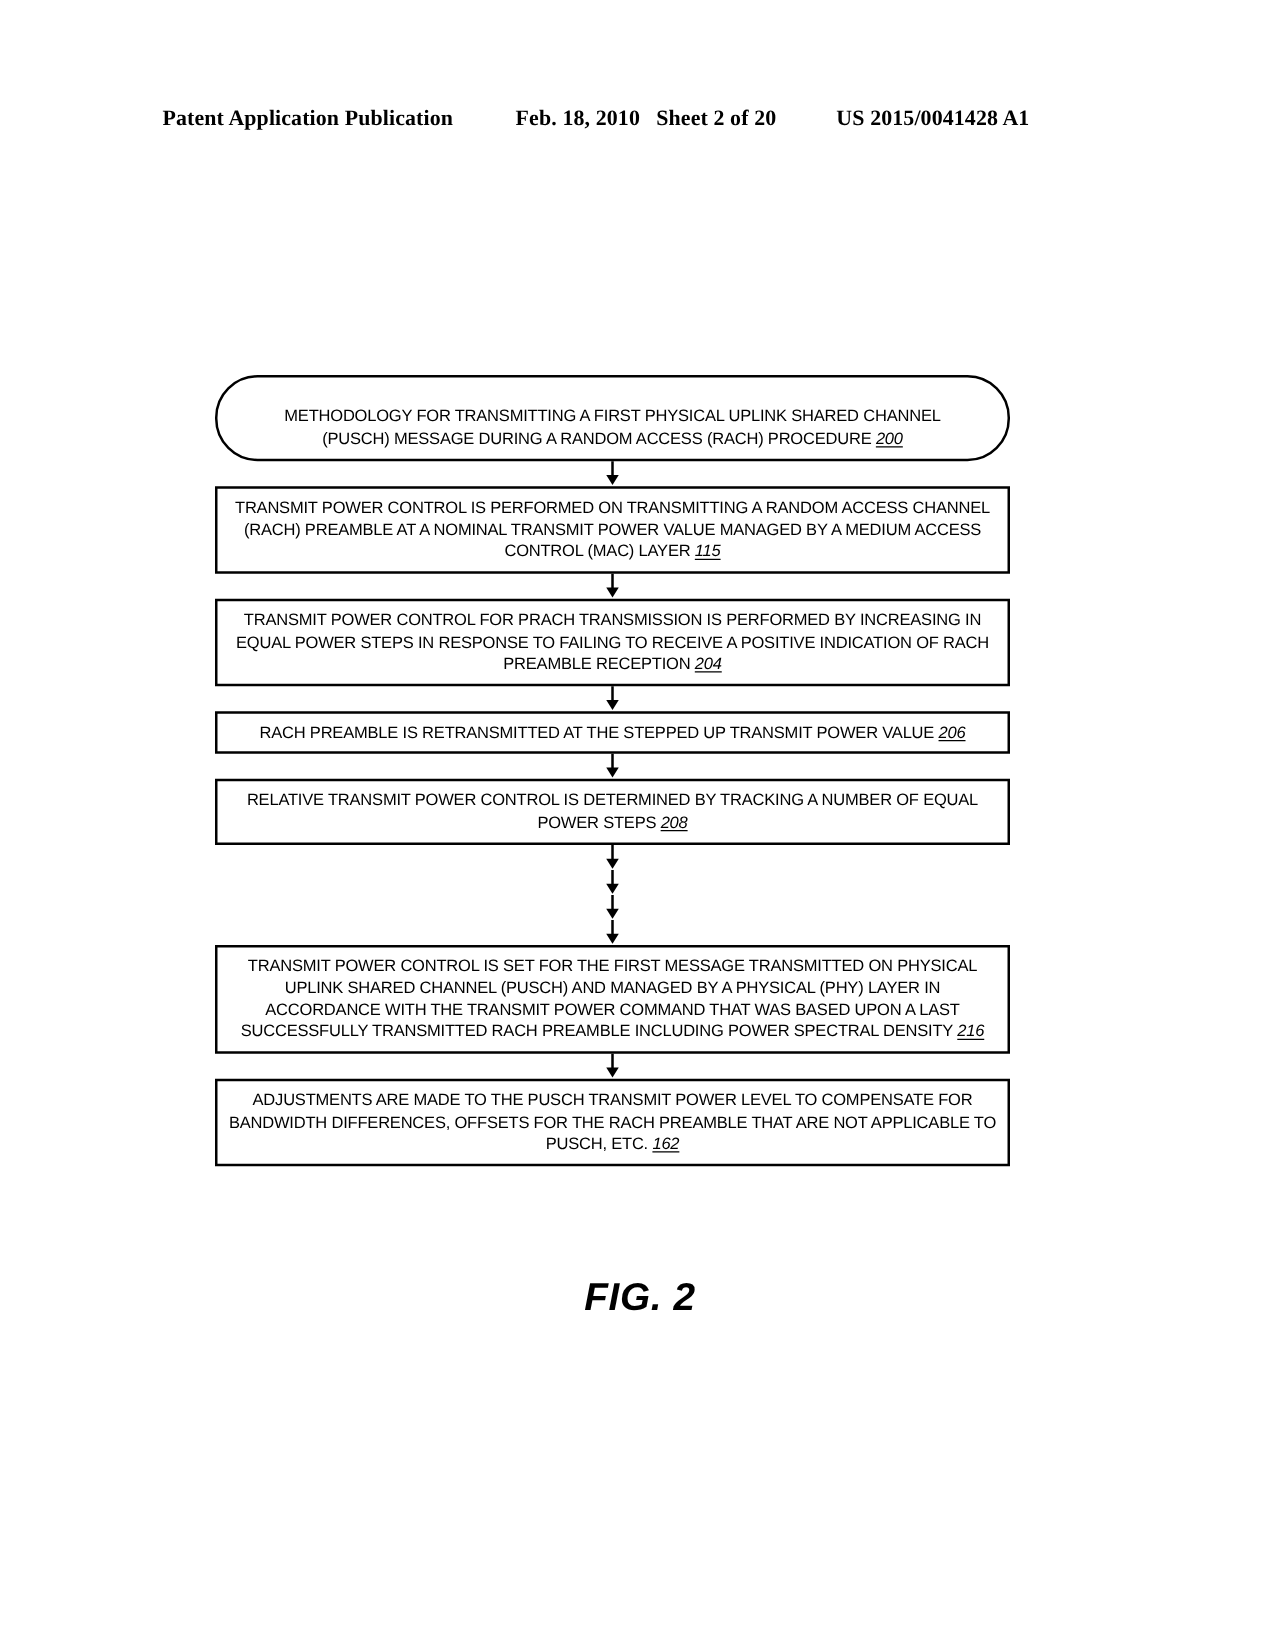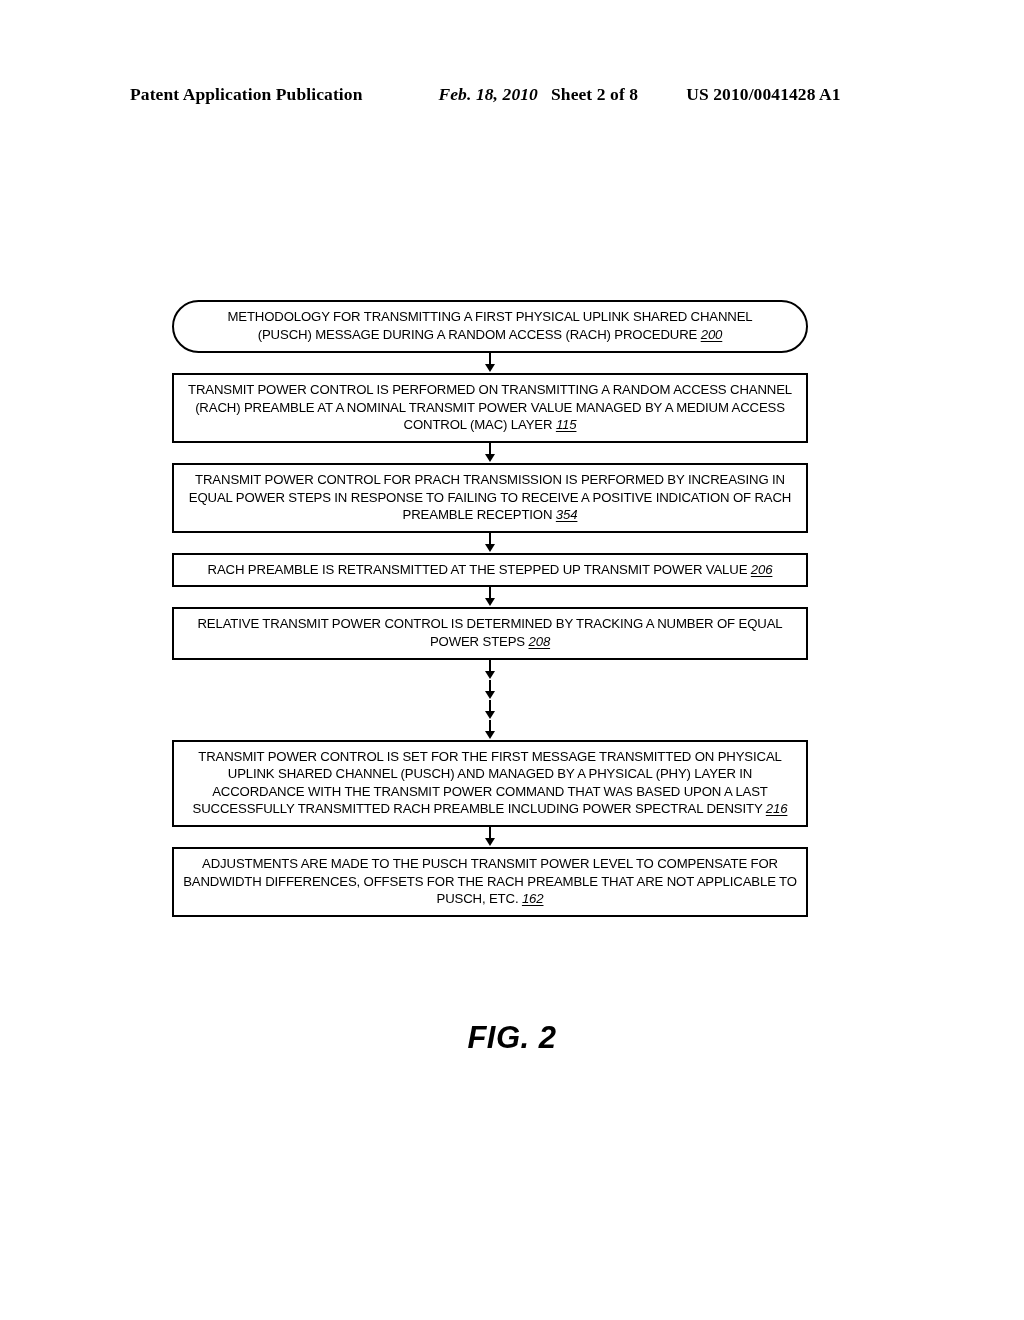--- a/index.html
+++ b/index.html
@@ -26,21 +26,21 @@
     height: 26px;
     display: flex;
     align-items: flex-start;
     font-family: "Liberation Serif", serif;
     font-weight: bold;
     font-size: 17.5px;
     letter-spacing: 0.1px;
     white-space: nowrap;
   }
   .hdr-pub   { }
-  .hdr-date  { margin-left: 76px; font-style: italic; }
+  .hdr-date  { margin-left: 50px; }
   .hdr-sheet { margin-left: 13px; }
   .hdr-num   { margin-left: 48px; }
 
   
   .flowchart {
     position: absolute;
     left: 172px;
     top: 300px;
     width: 636px;
   }
@@ -52,21 +52,21 @@
     background: #fff;
     text-align: center;
     font-size: 13.2px;
     line-height: 17.6px;
     letter-spacing: -0.15px;
     padding: 6px 8px 7px 8px;
     position: relative;
   }
   .node.terminator {
     border-radius: 34px;
-    padding: 6px 26px 8px 26px;
+    padding: 22px 26px 8px 26px;
   }
   .node .txt { display: block; }
 
   .refnum {
     font-style: italic;
     text-decoration: underline;
     text-underline-offset: 1.5px;
   }
 
   
@@ -109,41 +109,41 @@
     font-size: 31px;
     letter-spacing: 0.5px;
   }
 </style>
 </head>
 <body>
 
 <div class="page-header">
   <span class="hdr-pub">Patent Application Publication</span>
   <span class="hdr-date">Feb. 18, 2010</span>
-  <span class="hdr-sheet">Sheet 2 of 8</span>
-  <span class="hdr-num">US 2010/0041428 A1</span>
+  <span class="hdr-sheet">Sheet 2 of 20</span>
+  <span class="hdr-num">US 2015/0041428 A1</span>
 </div>
 
 <div class="flowchart" id="flowchart">
     <div class="node terminator">
       <span class="txt">METHODOLOGY FOR TRANSMITTING A FIRST PHYSICAL UPLINK SHARED CHANNEL (PUSCH) MESSAGE DURING A RANDOM ACCESS (RACH) PROCEDURE <span class="refnum">200</span></span>
     </div>
     <div class="connector">
       <div class="stem"></div>
       <div class="head"></div>
     </div>
     <div class="node">
       <span class="txt">TRANSMIT POWER CONTROL IS PERFORMED ON TRANSMITTING A RANDOM ACCESS CHANNEL (RACH) PREAMBLE AT A NOMINAL TRANSMIT POWER VALUE MANAGED BY A MEDIUM ACCESS CONTROL (MAC) LAYER <span class="refnum">115</span></span>
     </div>
     <div class="connector">
       <div class="stem"></div>
       <div class="head"></div>
     </div>
     <div class="node">
-      <span class="txt">TRANSMIT POWER CONTROL FOR PRACH TRANSMISSION IS PERFORMED BY INCREASING IN EQUAL POWER STEPS IN RESPONSE TO FAILING TO RECEIVE A POSITIVE INDICATION OF RACH PREAMBLE RECEPTION  <span class="refnum">354</span></span>
+      <span class="txt">TRANSMIT POWER CONTROL FOR PRACH TRANSMISSION IS PERFORMED BY INCREASING IN EQUAL POWER STEPS IN RESPONSE TO FAILING TO RECEIVE A POSITIVE INDICATION OF RACH PREAMBLE RECEPTION  <span class="refnum">204</span></span>
     </div>
     <div class="connector">
       <div class="stem"></div>
       <div class="head"></div>
     </div>
     <div class="node">
       <span class="txt">RACH PREAMBLE IS RETRANSMITTED AT THE STEPPED UP TRANSMIT POWER VALUE <span class="refnum">206</span></span>
     </div>
     <div class="connector">
       <div class="stem"></div>

